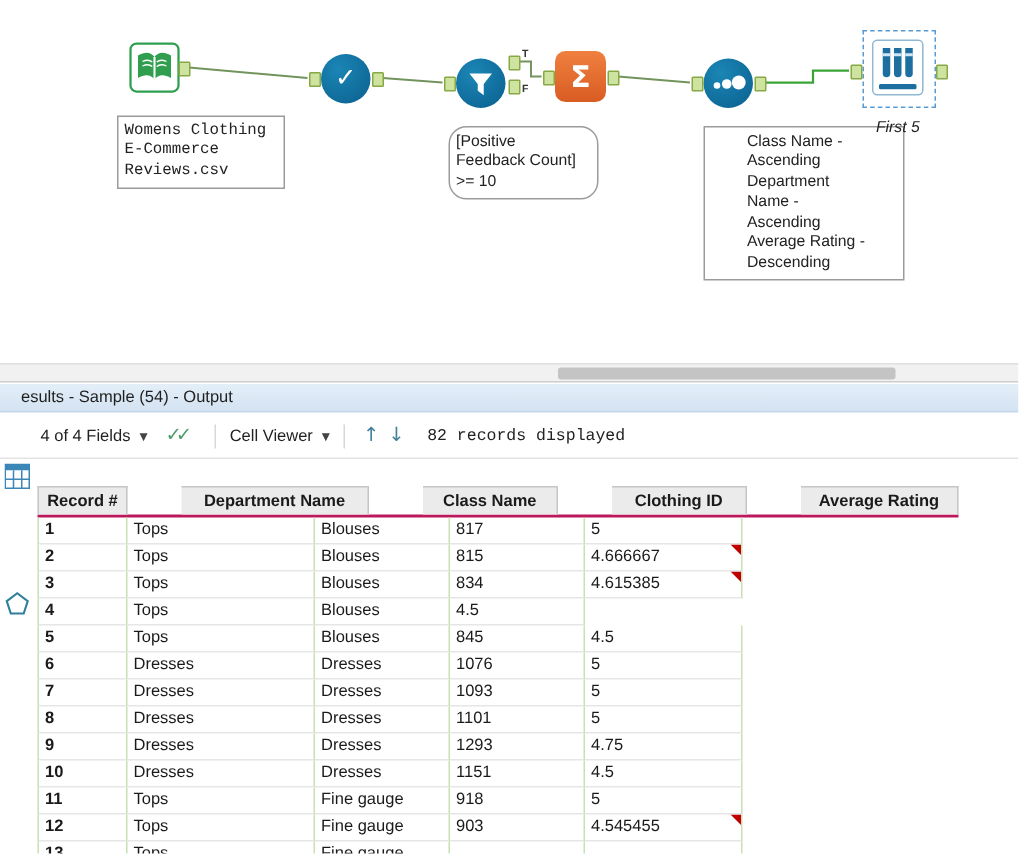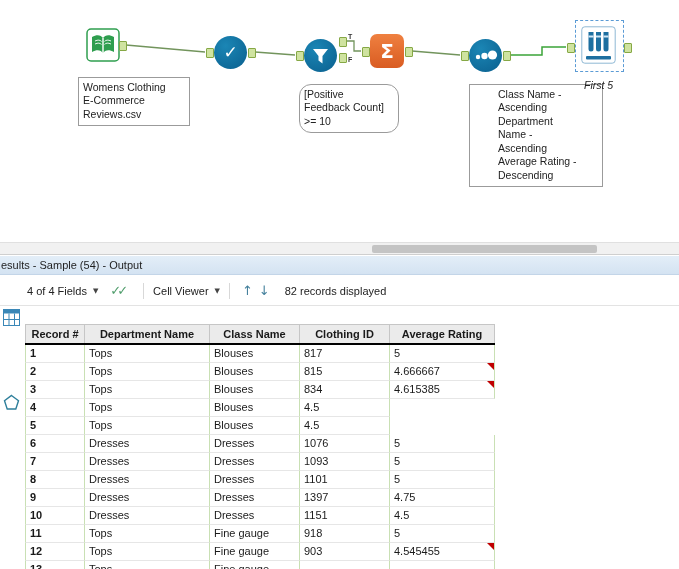--- a/index.html
+++ b/index.html
@@ -27,36 +27,36 @@
     font-size:10.5px;line-height:1.28;color:#222;padding:3px 4px 4px 4px;white-space:pre-line;}
   .plain-label{position:absolute;font-size:10.5px;color:#222;}
   .selection-box{position:absolute;border:1px dashed #5b9bd5;}
   
   .hscrollbar{position:absolute;left:0;top:242px;width:679px;height:13px;background:#f1f1f1;
     border-top:1px solid #e0e0e0;border-bottom:1px solid #cfcfcf;box-sizing:border-box;}
   .hthumb{position:absolute;left:372px;top:2px;width:225px;height:8px;background:#c4c4c4;border-radius:2px;}
   
   .results-title{position:absolute;left:0;top:256px;width:679px;height:19px;
     background:linear-gradient(#e3eef8,#d4e3f2);border-bottom:1px solid #c3d5e8;
-    font-size:11px;line-height:19px;color:#1f1f1f;padding-left:1px;box-sizing:border-box;}
+    font-size:11px;line-height:19px;color:#1f1f1f;padding-left:14px;box-sizing:border-box;}
   .results-toolbar{position:absolute;left:0;top:276px;width:679px;height:30px;background:#fff;
     border-bottom:1px solid #e3e3e3;display:flex;align-items:center;padding-left:27px;box-sizing:border-box;
     font-size:11px;color:#222;}
   .tb-item{display:inline-flex;align-items:center;cursor:default;}
   .caret{font-size:7px;color:#444;margin-left:6px;font-family:"DejaVu Sans",sans-serif;}
   .dblcheck{color:#4f9d6b;font-weight:bold;font-size:13px;letter-spacing:-4px;margin:0 10px 0 12px;font-family:"DejaVu Sans",sans-serif;}
   .sep{width:1px;height:16px;background:#d8d8d8;margin:0 9px;}
   .arrow{font-size:13px;color:#44809c;font-family:"DejaVu Sans",sans-serif;margin:0 3px;}
-  .records{margin-left:12px;color:#222;}
+  .records{margin-left:12px;color:#222;font-family:Liberation Mono, monospace;}
   .left-strip{position:absolute;left:0;top:306px;width:23px;height:263px;background:#fff;}
   .strip-icon{position:absolute;left:3px;width:17px;height:17px;}
   
   .results-table{position:absolute;left:25px;top:324px;}
   .grid-header,.tr{display:grid;grid-template-columns:60px 125px 90px 90px 105px;}
-  .grid-header{border-bottom:2px solid #000000;}
+  .grid-header{border-bottom:2px solid #be185d;gap:36px;}
   .th{height:18px;line-height:18px;background:#ebebeb;font-weight:bold;text-align:center;
     font-size:11px;border-right:1px solid #c6c6c6;border-top:1px solid #c6c6c6;box-sizing:content-box;
     white-space:nowrap;overflow:hidden;}
   .th:first-child{border-left:1px solid #c6c6c6;}
   .td{height:17px;line-height:17px;padding-left:4px;font-size:11px;position:relative;
     border-right:1px solid #c9e0b4;border-bottom:1px solid #e6e6e6;
     white-space:nowrap;overflow:hidden;box-sizing:content-box;}
   .tr .td:first-child{border-left:1px solid #c9e0b4;font-weight:bold;}
   .flag{position:absolute;right:0;top:0;width:0;height:0;
     border-left:7px solid transparent;border-top:7px solid #c00000;}
@@ -127,21 +127,21 @@
       <path d="M15 6 h5 v17 a2.5 2.5 0 0 1 -5 0 z" fill="#1d6fa0"></path>
       <rect x="15" y="9.5" width="5" height="2" fill="#cfe6f5"></rect>
       <path d="M22.5 6 h5 v17 a2.5 2.5 0 0 1 -5 0 z" fill="#1d6fa0"></path>
       <rect x="22.5" y="9.5" width="5" height="2" fill="#cfe6f5"></rect>
       <rect x="5" y="30" width="25" height="3.5" rx="1" fill="#1d6fa0"></rect>
     </svg>
   </div>
   <div class="anchor" style="left:567px;top:43px;"></div>
   <div class="anchor" style="left:624px;top:43px;"></div>
 
-  <div class="annotation" style="left:78px;top:77px;width:102px;">Womens Clothing
+  <div class="annotation" style="left:78px;top:77px;width:102px;font-family:Liberation Mono, monospace;">Womens Clothing
 E-Commerce
 Reviews.csv</div>
   <div class="annotation" style="left:299px;top:84px;width:90px;border-radius:12px;">[Positive
 Feedback Count]
 &gt;= 10</div>
   <div class="annotation" style="left:469px;top:84px;width:100px;padding-left:28px;">Class Name -
 Ascending
 Department
 Name -
 Ascending
@@ -225,20 +225,21 @@
       <div class="tr">
         <div class="td">4</div>
         <div class="td">Tops</div>
         <div class="td">Blouses</div>
         <div class="td">4.5</div>
       </div>
       <div class="tr">
         <div class="td">5</div>
         <div class="td">Tops</div>
         <div class="td">Blouses</div>
+        <div class="td">845</div>
         <div class="td">4.5</div>
       </div>
       <div class="tr">
         <div class="td">6</div>
         <div class="td">Dresses</div>
         <div class="td">Dresses</div>
         <div class="td">1076</div>
         <div class="td">5</div>
       </div>
       <div class="tr">
@@ -252,21 +253,21 @@
         <div class="td">8</div>
         <div class="td">Dresses</div>
         <div class="td">Dresses</div>
         <div class="td">1101</div>
         <div class="td">5</div>
       </div>
       <div class="tr">
         <div class="td">9</div>
         <div class="td">Dresses</div>
         <div class="td">Dresses</div>
-        <div class="td">1397</div>
+        <div class="td">1293</div>
         <div class="td">4.75</div>
       </div>
       <div class="tr">
         <div class="td">10</div>
         <div class="td">Dresses</div>
         <div class="td">Dresses</div>
         <div class="td">1151</div>
         <div class="td">4.5</div>
       </div>
       <div class="tr">

